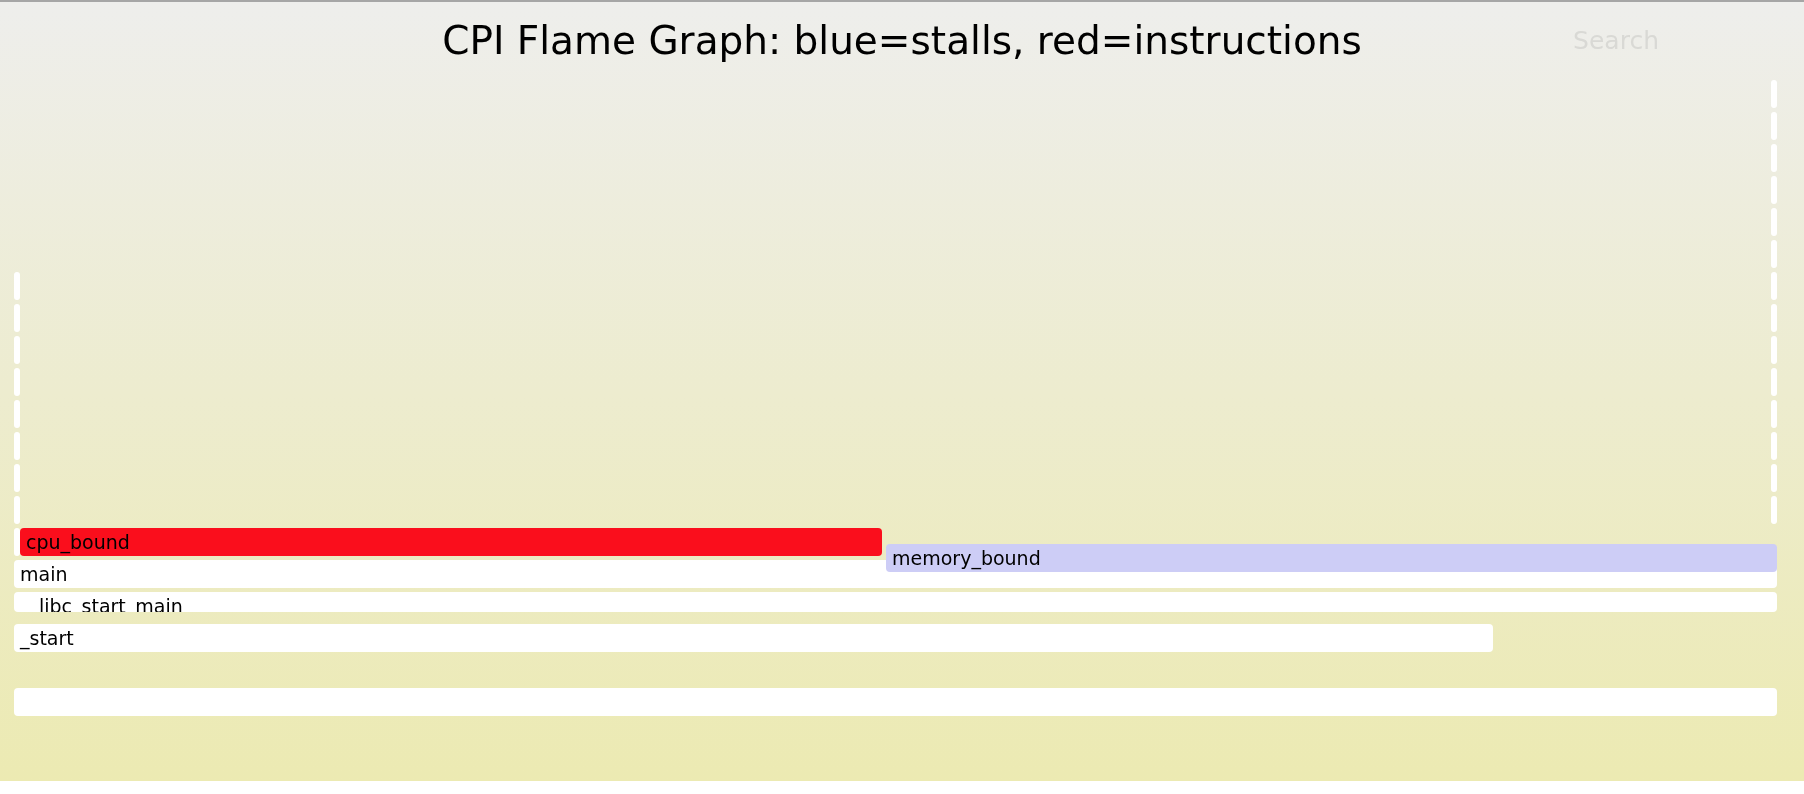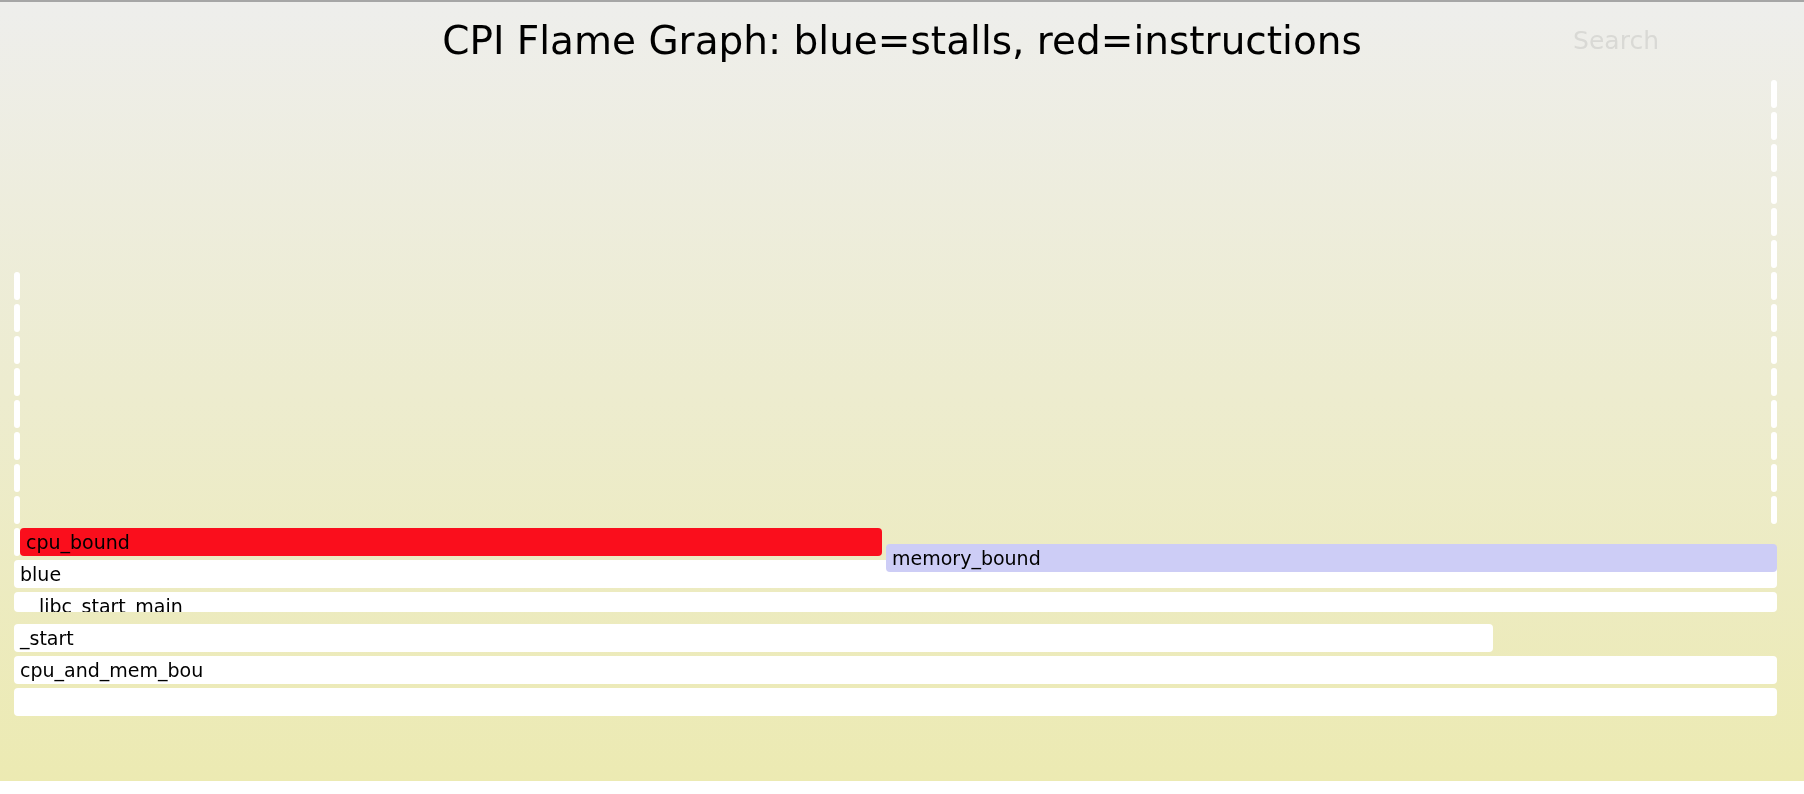--- a/index.html
+++ b/index.html
@@ -62,31 +62,28 @@
   }
 </style>
 </head>
 <body>
 
 <div class="svg-area">
   <div class="graph-title">CPI Flame Graph: blue=stalls, red=instructions</div>
   <div class="search-button">Search</div>
   <div class="frames-layer">
       <div class="frame" style="left: 14px; top: 686px; width: 1763px; height: 28px; background: rgb(255, 255, 255);"></div>
-      <div class="frame" style="left: 14px; top: 654px; width: 1763px; height: 28px; background: rgb(255, 255, 255);">
-        <span class="frame-label">cpu_and_mem_bou</span>
-      </div>
       <div class="frame" style="left: 14px; top: 622px; width: 1479px; height: 28px; background: rgb(255, 255, 255);">
         <span class="frame-label">_start</span>
       </div>
       <div class="frame" style="left: 14px; top: 590px; width: 1763px; height: 20px; background: rgb(255, 255, 255);">
         <span class="frame-label">__libc_start_main</span>
       </div>
       <div class="frame" style="left: 14px; top: 558px; width: 1763px; height: 28px; background: rgb(255, 255, 255);">
-        <span class="frame-label">blue</span>
+        <span class="frame-label">main</span>
       </div>
       <div class="frame" style="left: 14px; top: 526px; width: 6px; height: 28px; background: rgb(255, 255, 255); border-radius: 3px;"></div>
       <div class="frame" style="left: 20px; top: 526px; width: 862px; height: 28px; background: rgb(250, 14, 28);">
         <span class="frame-label">cpu_bound</span>
       </div>
       <div class="frame" style="left: 886px; top: 526px; width: 891px; height: 28px; background: rgb(205, 205, 246); margin-top: 16px;">
         <span class="frame-label">memory_bound</span>
       </div>
       <div class="frame" style="left: 14px; top: 494px; width: 6px; height: 28px; background: rgb(255, 255, 255); border-radius: 3px;"></div>
       <div class="frame" style="left: 14px; top: 462px; width: 6px; height: 28px; background: rgb(255, 255, 255); border-radius: 3px;"></div>

